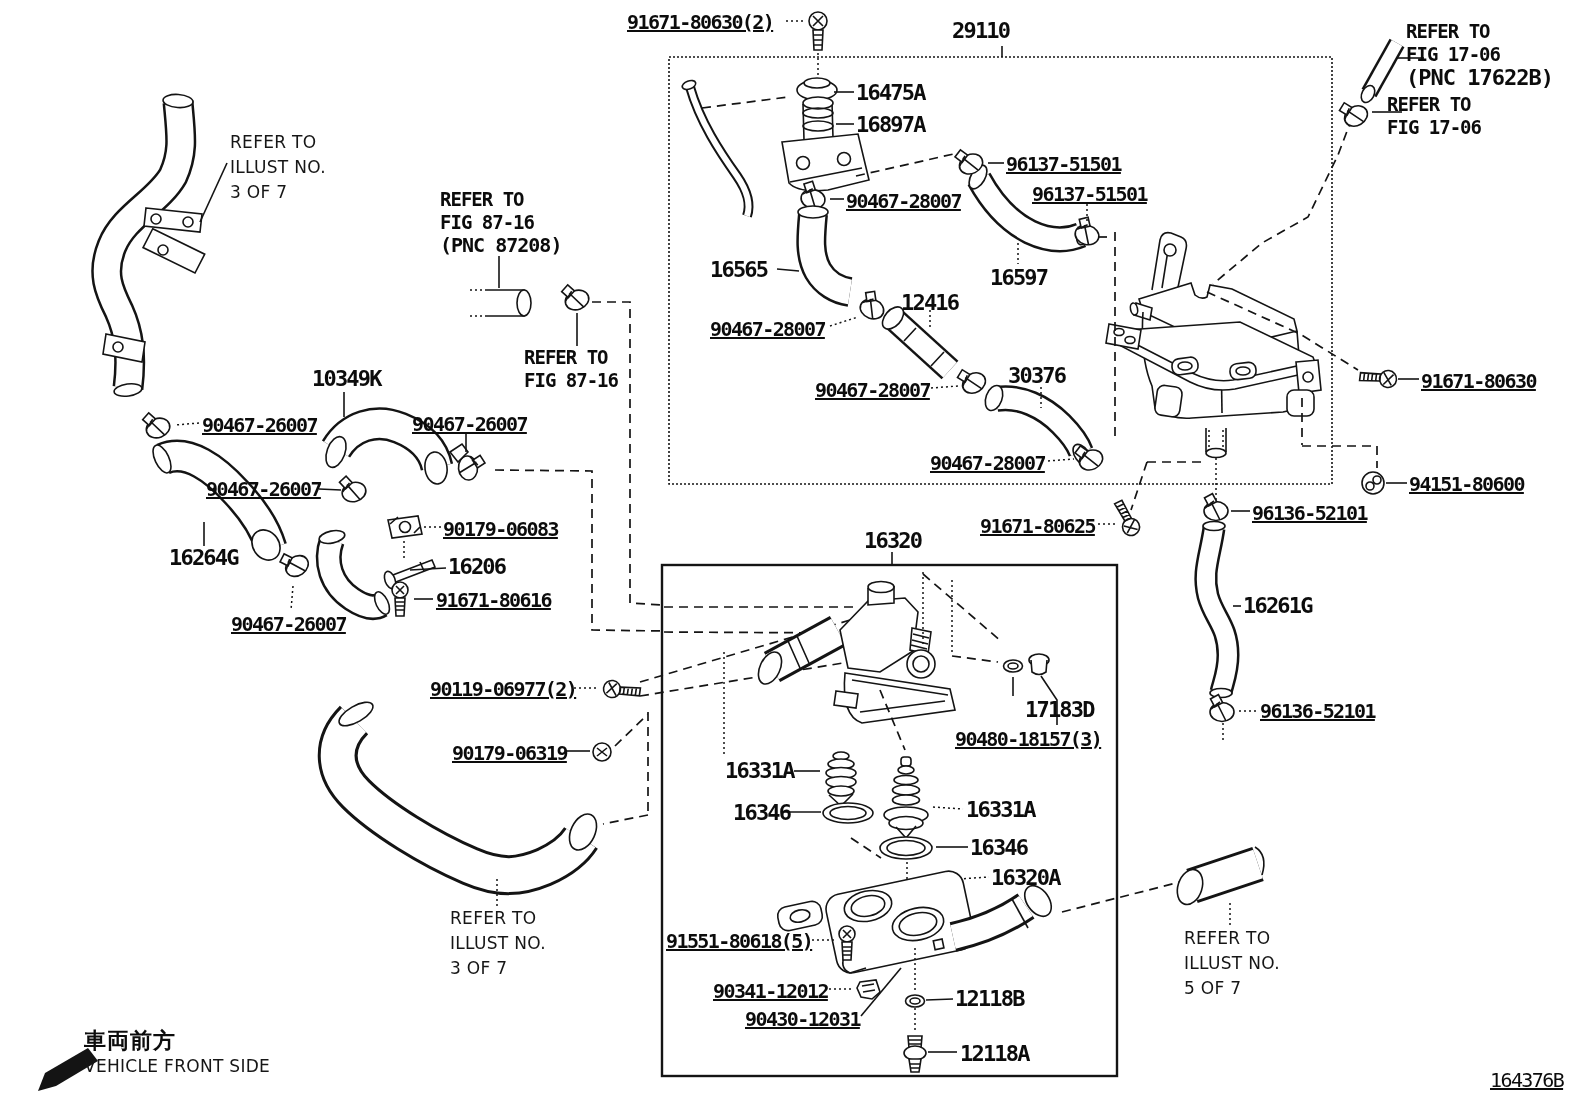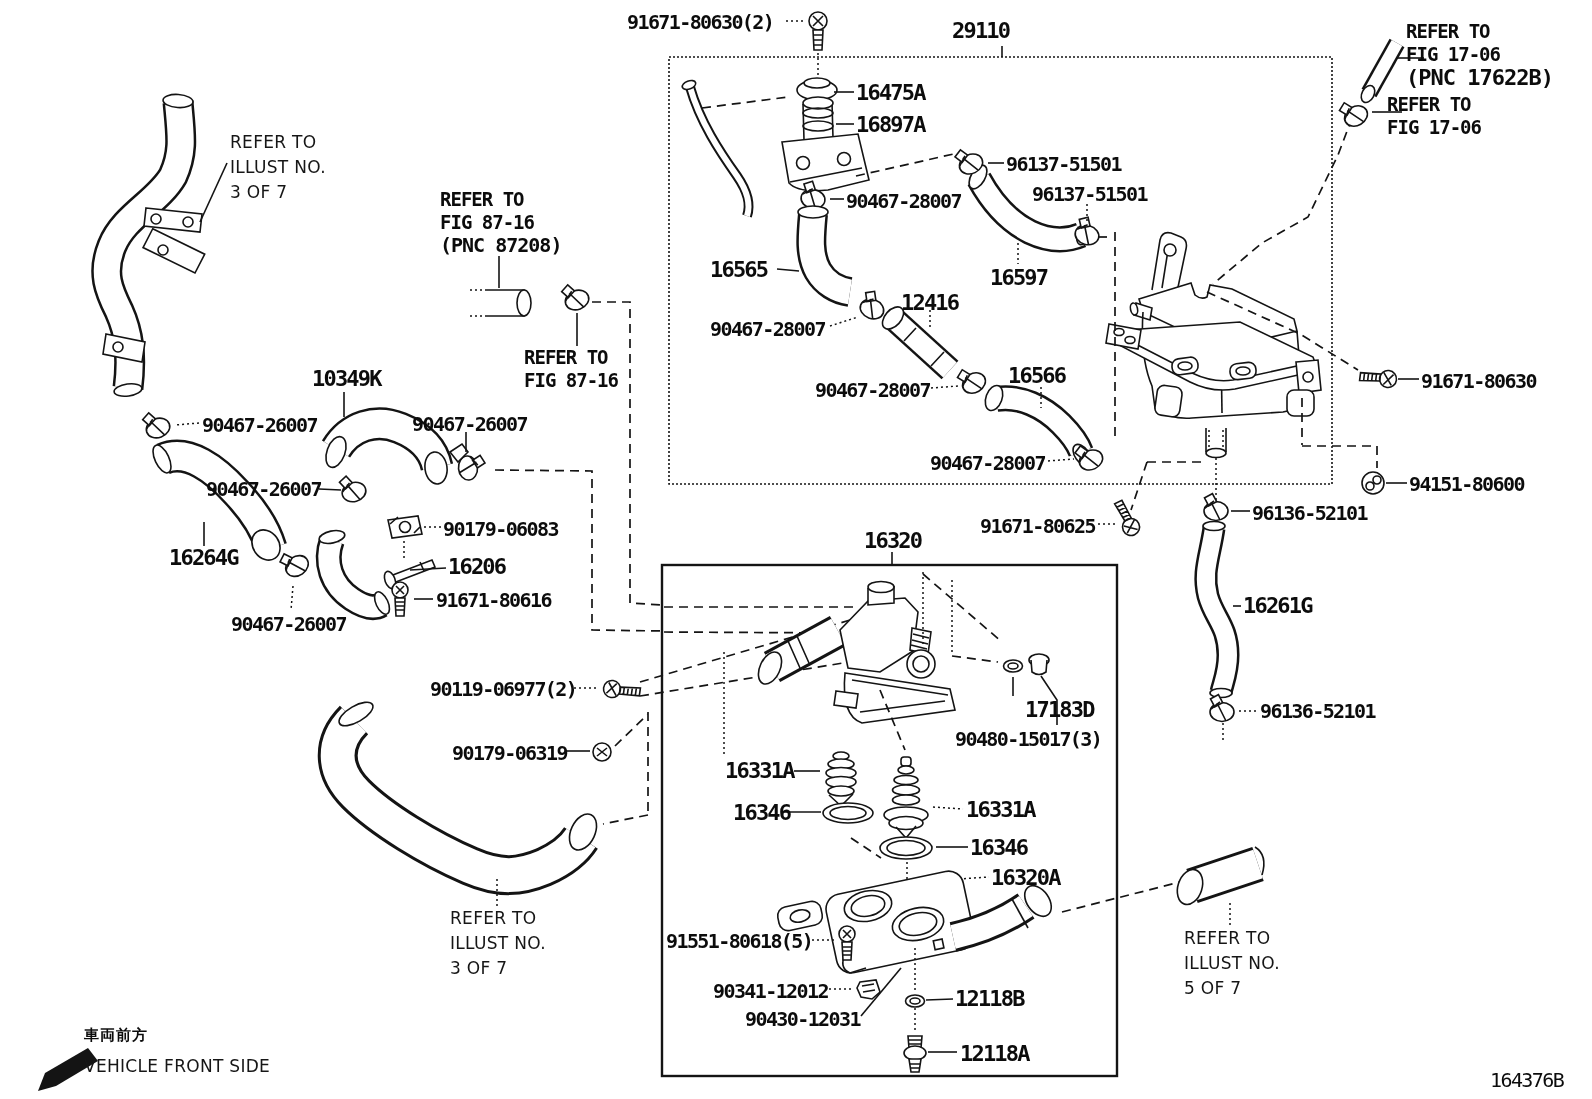--- a/index.html
+++ b/index.html
@@ -1,24 +1,24 @@
 <!DOCTYPE html>
 <html><head>
 <meta charset="utf-8">
 <style>
   html,body{margin:0;padding:0;background:#fff;}
   #stage{position:relative;width:1592px;height:1099px;background:#ffffff;overflow:hidden;
          font-family:"DejaVu Sans",sans-serif;color:#111;}
   #art{position:absolute;left:0;top:0;z-index:1;}
   .lbl{position:absolute;z-index:2;white-space:nowrap;color:#0c0c0c;}
-  .pn {font-family:"DejaVu Sans Mono",monospace;font-weight:700;font-size:20px;letter-spacing:-1.6px;}
+  .pn {font-family:"DejaVu Sans Mono",monospace;font-weight:700;font-size:20px;letter-spacing:-1.6px;text-decoration:underline;}
   .pnb{font-family:"DejaVu Sans Mono",monospace;font-weight:700;font-size:22px;letter-spacing:-1.8px;}
   .note{font-family:"DejaVu Sans",sans-serif;font-size:17px;line-height:25px;letter-spacing:.3px;color:#161616;}
   .noteb{font-family:"DejaVu Sans Mono",monospace;font-weight:700;font-size:19px;line-height:23px;letter-spacing:-1px;color:#0c0c0c;}
-  .jp{font-family:Liberation Serif, serif;font-size:15px;font-weight:700;letter-spacing:1px;text-align:center;}
+  .jp{font-family:Liberation Serif, serif;font-size:22px;font-weight:700;letter-spacing:1px;text-align:center;}
   svg .ln{stroke:#141414;fill:none;stroke-width:1.6;}
   svg .fw{fill:#ffffff;stroke:#141414;stroke-width:1.6;}
   svg .tube-i{stroke:#ffffff;fill:none;}
   svg .dash{stroke:#141414;fill:none;stroke-width:1.7;stroke-dasharray:9 6;}
   svg .dot{stroke:#141414;fill:none;stroke-width:1.5;stroke-dasharray:2 3;}
   svg .boxdot{fill:none;stroke:#141414;stroke-width:1.6;stroke-dasharray:2 2;}
   svg .boxsolid{fill:none;stroke:#141414;stroke-width:2.4;}
 </style>
 </head>
 <body>
@@ -421,31 +421,31 @@
   <div class="lbl pnb" style="left:856px;top:80px">16475A</div>
   <div class="lbl pnb" style="left:856px;top:112px">16897A</div>
   <div class="lbl pn" style="left:846px;top:189px">90467-28007</div>
   <div class="lbl pn" style="left:1006px;top:152px">96137-51501</div>
   <div class="lbl pn" style="left:1032px;top:182px">96137-51501</div>
   <div class="lbl pnb" style="left:710px;top:257px">16565</div>
   <div class="lbl pnb" style="left:990px;top:265px">16597</div>
   <div class="lbl pnb" style="left:901px;top:290px">12416</div>
   <div class="lbl pn" style="left:710px;top:317px">90467-28007</div>
   <div class="lbl pn" style="left:815px;top:378px">90467-28007</div>
-  <div class="lbl pnb" style="left:1008px;top:363px">16566</div>
+  <div class="lbl pnb" style="left:1008px;top:363px">30376</div>
   <div class="lbl pn" style="left:930px;top:451px">90467-28007</div>
   <div class="lbl pn" style="left:1421px;top:369px">91671-80630</div>
   <div class="lbl pn" style="left:1409px;top:472px">94151-80600</div>
   <div class="lbl pn" style="left:1252px;top:501px">96136-52101</div>
   <div class="lbl pn" style="left:980px;top:514px">91671-80625</div>
   <div class="lbl pnb" style="left:1243px;top:593px">16261G</div>
   <div class="lbl pn" style="left:1260px;top:699px">96136-52101</div>
   <div class="lbl pnb" style="left:864px;top:528px">16320</div>
   <div class="lbl pnb" style="left:1025px;top:697px">17183D</div>
-  <div class="lbl pn" style="left:955px;top:727px">90480-15017(3)</div>
+  <div class="lbl pn" style="left:955px;top:727px">90480-18157(3)</div>
   <div class="lbl pn" style="left:430px;top:677px">90119-06977(2)</div>
   <div class="lbl pn" style="left:452px;top:741px">90179-06319</div>
   <div class="lbl pnb" style="left:725px;top:758px">16331A</div>
   <div class="lbl pnb" style="left:733px;top:800px">16346</div>
   <div class="lbl pnb" style="left:966px;top:797px">16331A</div>
   <div class="lbl pnb" style="left:970px;top:835px">16346</div>
   <div class="lbl pnb" style="left:991px;top:865px">16320A</div>
   <div class="lbl pn" style="left:666px;top:929px">91551-80618(5)</div>
   <div class="lbl pn" style="left:713px;top:979px">90341-12012</div>
   <div class="lbl pn" style="left:745px;top:1007px">90430-12031</div>

